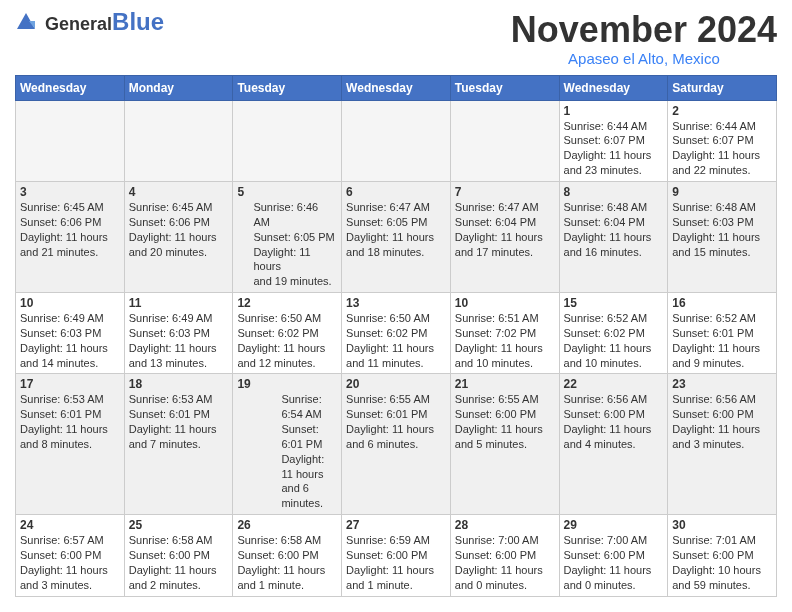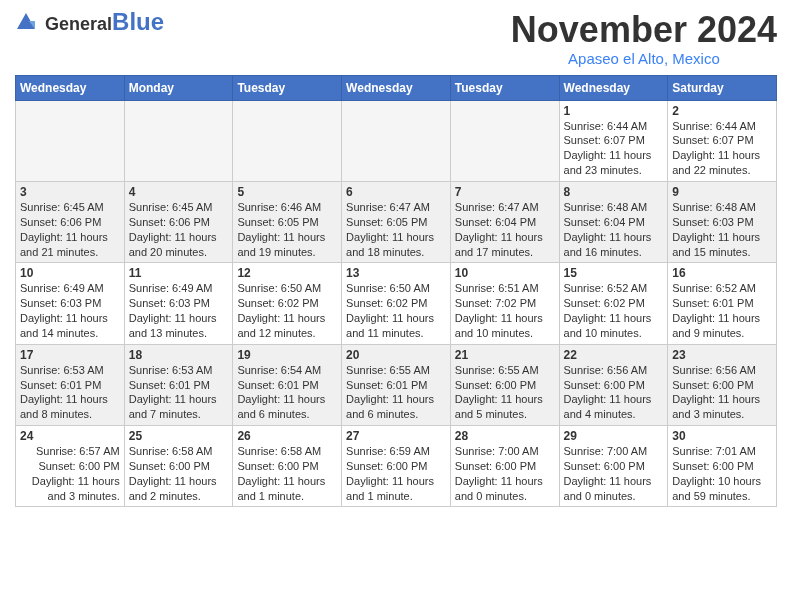--- a/index.html
+++ b/index.html
@@ -166,21 +166,21 @@
           </td>
           <td class="alt-row">
             <span class="day-num">4</span>
             <div class="day-info" style="white-space: pre-line;">Sunrise: 6:45 AM
 Sunset: 6:06 PM
 Daylight: 11 hours
 and 20 minutes.</div>
           </td>
           <td class="alt-row">
             <span class="day-num">5</span>
-            <div class="day-info" style="white-space: pre-line;">Sunrise: 6:46 AM
+            <div class="day-info" style="white-space: pre-line; margin-left: 16px;">Sunrise: 6:46 AM
 Sunset: 6:05 PM
 Daylight: 11 hours
 and 19 minutes.</div>
           </td>
           <td class="alt-row">
             <span class="day-num">6</span>
             <div class="day-info" style="white-space: pre-line;">Sunrise: 6:47 AM
 Sunset: 6:05 PM
 Daylight: 11 hours
 and 18 minutes.</div>
@@ -268,21 +268,21 @@
           </td>
           <td class="alt-row">
             <span class="day-num">18</span>
             <div class="day-info" style="white-space: pre-line;">Sunrise: 6:53 AM
 Sunset: 6:01 PM
 Daylight: 11 hours
 and 7 minutes.</div>
           </td>
           <td class="alt-row">
             <span class="day-num">19</span>
-            <div class="day-info" style="white-space: pre-line;">Sunrise: 6:54 AM
+            <div class="day-info" style="white-space: pre-line; margin-left: 44px;">Sunrise: 6:54 AM
 Sunset: 6:01 PM
 Daylight: 11 hours
 and 6 minutes.</div>
           </td>
           <td class="alt-row">
             <span class="day-num">20</span>
             <div class="day-info" style="white-space: pre-line;">Sunrise: 6:55 AM
 Sunset: 6:01 PM
 Daylight: 11 hours
 and 6 minutes.</div>
@@ -305,21 +305,21 @@
             <span class="day-num">23</span>
             <div class="day-info" style="white-space: pre-line;">Sunrise: 6:56 AM
 Sunset: 6:00 PM
 Daylight: 11 hours
 and 3 minutes.</div>
           </td>
         </tr>
         <tr>
           <td>
             <span class="day-num">24</span>
-            <div class="day-info" style="white-space: pre-line; text-align: right;">Sunrise: 6:57 AM
+            <div class="day-info" style="white-space: pre-line;">Sunrise: 6:57 AM
 Sunset: 6:00 PM
 Daylight: 11 hours
 and 3 minutes.</div>
           </td>
           <td>
             <span class="day-num">25</span>
             <div class="day-info" style="white-space: pre-line;">Sunrise: 6:58 AM
 Sunset: 6:00 PM
 Daylight: 11 hours
 and 2 minutes.</div>

